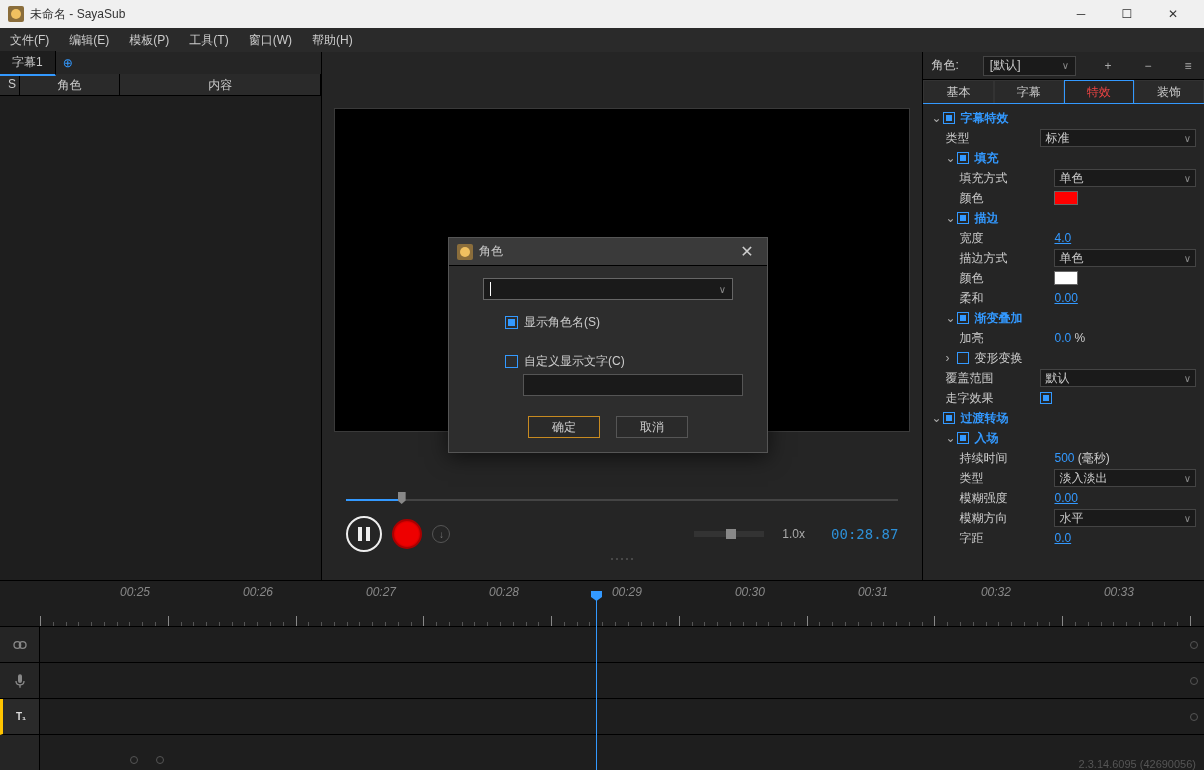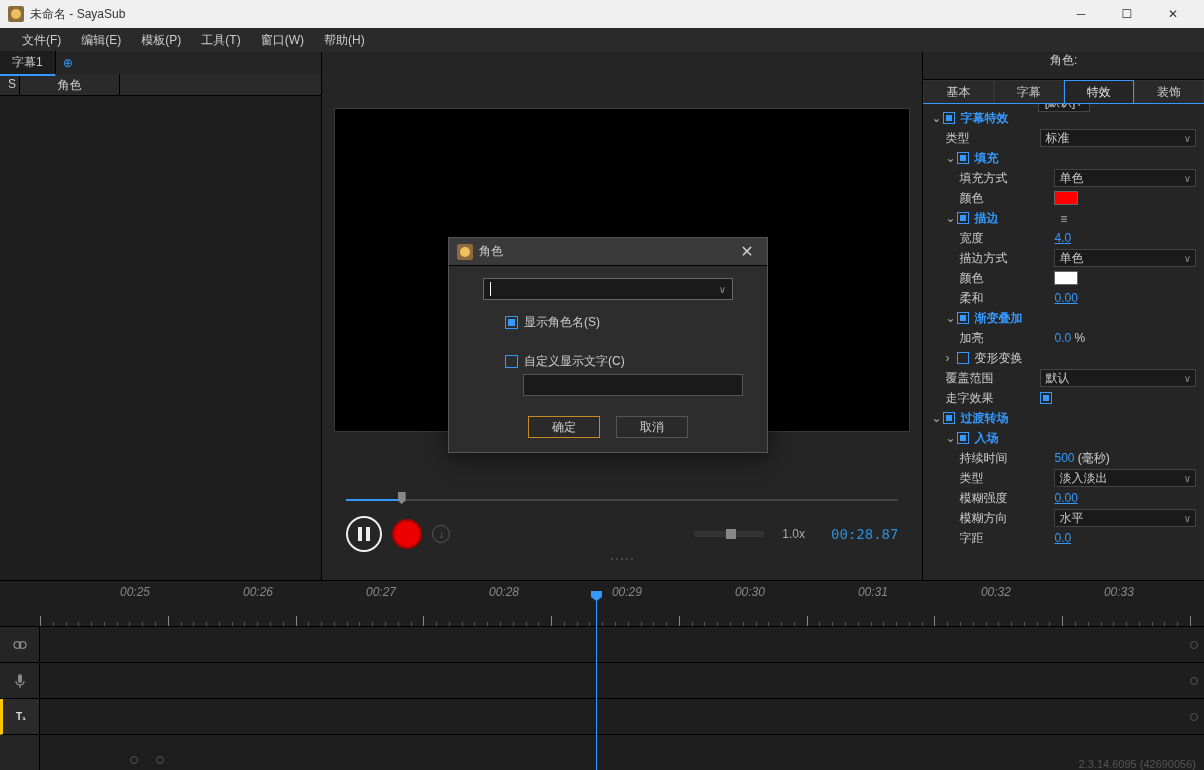--- a/index.html
+++ b/index.html
@@ -7,21 +7,21 @@
 
 
 .titlebar { height: 28px; background: #f0f0f0; display: flex; align-items: center; padding: 0 8px; color: #333; }
 .titlebar .app-icon { width: 16px; height: 16px; background: #8a6d3b; margin-right: 6px; border-radius: 2px; position: relative; }
 .titlebar .app-icon::after { content: ""; position: absolute; inset: 3px; background: #f0c060; border-radius: 50%; }
 .titlebar .title { flex: 1; }
 .titlebar .win-controls { display: flex; gap: 0; }
 .titlebar .win-btn { width: 46px; height: 28px; display: flex; align-items: center; justify-content: center; cursor: pointer; }
 
 
-.menubar { height: 24px; background: #2a2a2a; display: flex; align-items: center; padding: 0 12px; }
+.menubar { height: 24px; background: #2a2a2a; display: flex; align-items: center; padding: 0 0; }
 .menubar .menu-item { padding: 4px 10px; cursor: pointer; }
 
 
 .main { display: flex; height: 528px; }
 .left-panel { width: 323px; background: #1e1e1e; border-right: 1px solid #000; display: flex; flex-direction: column; }
 .tab-strip { height: 22px; background: #252525; display: flex; align-items: center; }
 .tab { padding: 3px 12px; background: #2a2a2a; border-right: 1px solid #000; position: relative; }
 .tab.active { background: #1e1e1e; border-bottom: 2px solid #3399ff; }
 .tab-add { width: 20px; height: 20px; display: flex; align-items: center; justify-content: center; color: #3399ff; cursor: pointer; margin-left: 2px; }
 .table-header { height: 22px; background: #2a2a2a; display: flex; border-bottom: 1px solid #000; }
@@ -48,26 +48,26 @@
 .small-round { width: 18px; height: 18px; border: 1px solid #555; border-radius: 50%; display: flex; align-items: center; justify-content: center; font-size: 10px; color: #777; cursor: pointer; }
 .spacer { flex: 1; }
 .speed-bar { width: 70px; height: 6px; background: #333; position: relative; }
 .speed-thumb { position: absolute; top: -2px; left: 45%; width: 10px; height: 10px; background: #888; }
 .speed-label { color: #aaa; margin: 0 16px 0 8px; }
 .time-display { color: #2d8fd6; font-family: monospace; font-size: 14px; margin-left: auto; }
 .dots-row { height: 6px; display: flex; justify-content: center; gap: 3px; margin-top: 6px; }
 .dots-row span { width: 2px; height: 2px; background: #555; border-radius: 50%; }
 
 .right-panel { width: 282px; background: #252525; border-left: 1px solid #000; display: flex; flex-direction: column; }
-.role-header { height: 28px; display: flex; align-items: center; padding: 0 8px; gap: 24px; border-bottom: 1px solid #000; flex-direction: column; }
+.role-header { height: 28px; display: flex; align-items: center; padding: 0 8px; gap: 24px; border-bottom: 1px solid #000; }
 .role-header .combo { flex: 1; height: 20px; background: #1a1a1a; border: 1px solid #444; display: flex; align-items: center; padding: 0 6px; justify-content: space-between; }
 .role-header .icon-btn { width: 16px; height: 16px; display: flex; align-items: center; justify-content: center; cursor: pointer; color: #aaa; }
 .prop-tabs { height: 24px; display: flex; border-bottom: 1px solid #3399ff; }
 .prop-tab { flex: 1; display: flex; align-items: center; justify-content: center; cursor: pointer; border: 1px solid #333; border-bottom: none; background: #2a2a2a; }
-.prop-tab.active { border-color: #3399ff; color: #e5e5e5; background: #252525; }
+.prop-tab.active { border-color: #3399ff; color: #ef4444; background: #252525; }
 .prop-body { flex: 1; overflow-y: auto; padding: 4px; }
 .prop-row { display: flex; align-items: center; height: 20px; padding: 0 4px; }
 .prop-row.group > .expand { width: 12px; color: #aaa; cursor: pointer; }
 .prop-row .chk { width: 12px; height: 12px; border: 1px solid #3399ff; margin-right: 5px; display: inline-flex; align-items: center; justify-content: center; }
 .prop-row .chk.on::after { content: ""; width: 6px; height: 6px; background: #3399ff; }
 .prop-row .label { flex: 0 0 95px; }
 .prop-row .label.bold { color: #3399ff; font-weight: bold; }
 .prop-row .val { flex: 1; color: #3399ff; }
 .prop-row .val.link { text-decoration: underline; cursor: pointer; }
 .prop-row .combo-val { flex: 1; height: 18px; background: #1a1a1a; border: 1px solid #444; display: flex; align-items: center; justify-content: space-between; padding: 0 4px; }
@@ -146,20 +146,21 @@
 <div class="main">
 
   <div class="left-panel">
     <div class="tab-strip">
       <div class="tab active">字幕1</div>
       <div class="tab-add">⊕</div>
     </div>
     <div class="table-header">
       <div class="th s">S</div>
       <div class="th role">角色</div>
+      <div class="th content">内容</div>
     </div>
     <div class="table-body"></div>
   </div>
 
   <div class="center-panel">
     <div class="video-area">
       <div class="video-canvas"></div>
     </div>
     <div class="controls">
       <div class="seek-bar">

